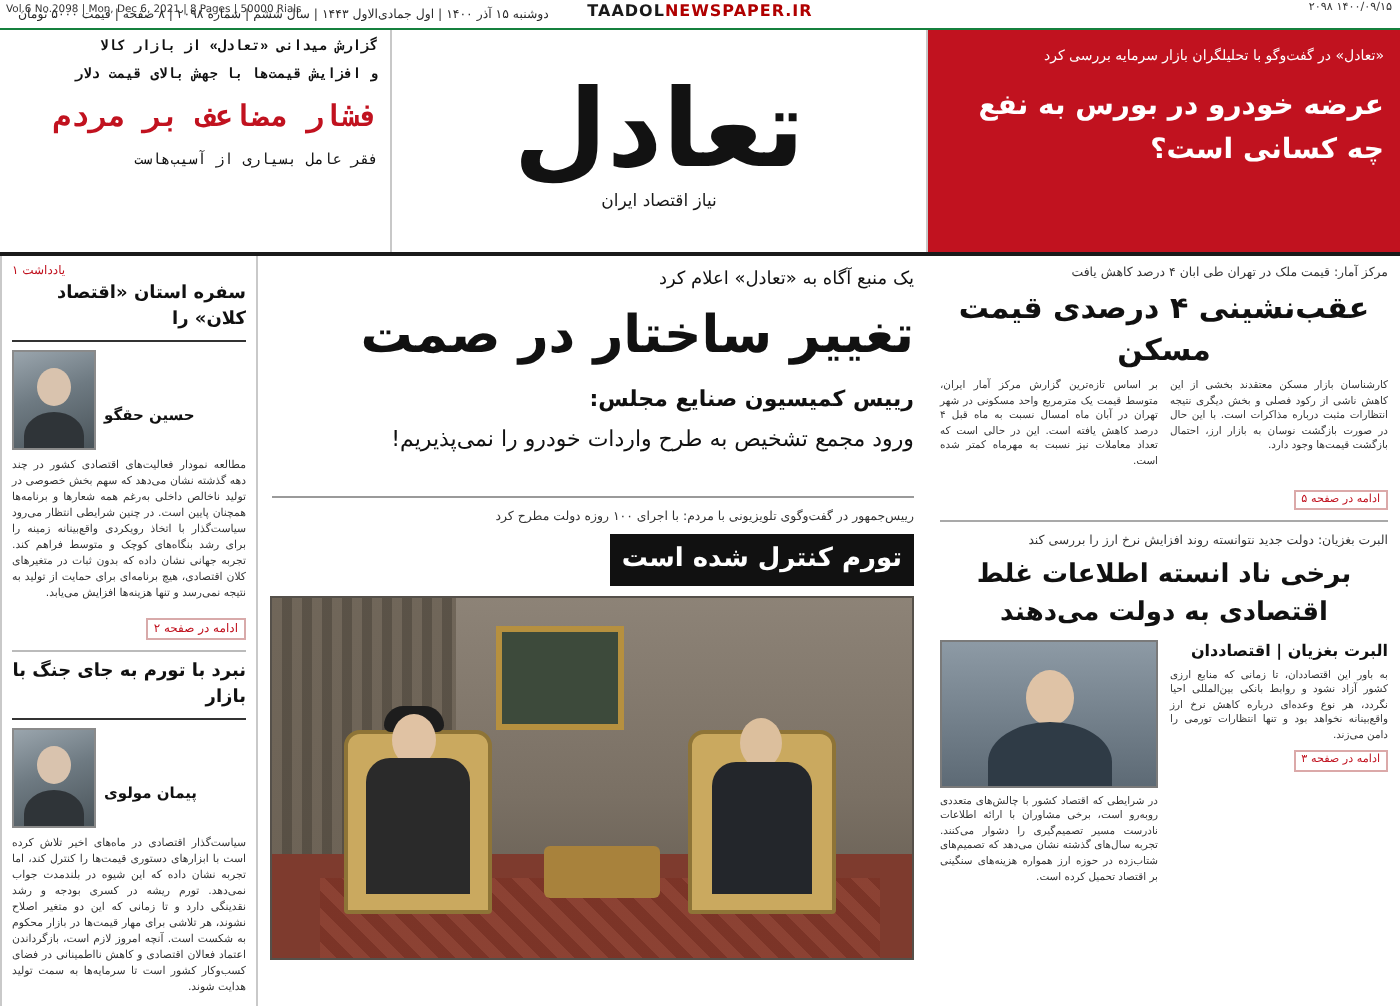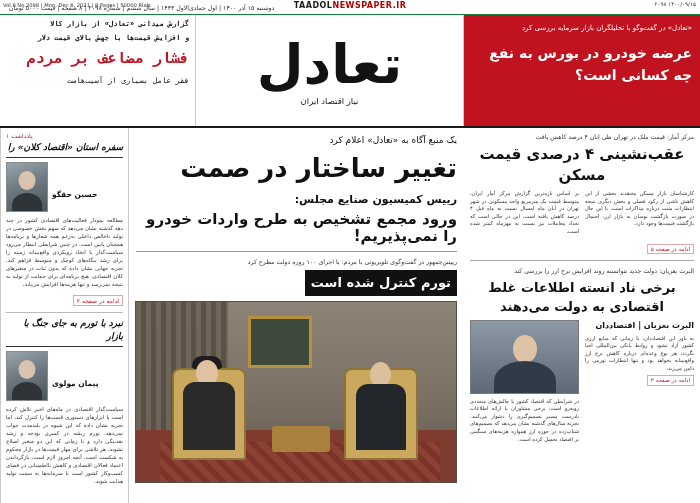--- a/index.html
+++ b/index.html
@@ -191,21 +191,20 @@
     margin-bottom: 2px;
   }
   .op-title {
     font-size: 9px;
     font-weight: bold;
     color: #111;
     line-height: 13px;
     border-bottom: 1px solid #333;
     padding-bottom: 3px;
     margin-bottom: 4px;
-    font-style: italic;
   }
   .author-row {
     display: flex;
     flex-direction: row-reverse;
     align-items: flex-start;
     gap: 4px;
     margin-bottom: 4px;
   }
   .author-photo {
     width: 42px; height: 50px;
@@ -284,25 +283,25 @@
     margin-bottom: 7px;
   }
   .c-sub1 {
     font-size: 11px;
     font-weight: bold;
     color: #111;
     line-height: 16px;
     margin-bottom: 3px;
   }
   .c-sub2 {
-    font-size: 15px;
-    font-weight: bold;
+    font-size: 11px;
+    font-weight: normal;
     color: #111;
     line-height: 17px;
-    margin-bottom: 6px;
+    margin-bottom: 20px;
   }
   .c-rule {
     border-top: 1px solid #9a9a9a;
     margin: 4px 0 5px 0;
   }
   .c-kicker2 {
     font-size: 6.2px;
     color: #333;
     line-height: 9px;
     margin-bottom: 4px;

